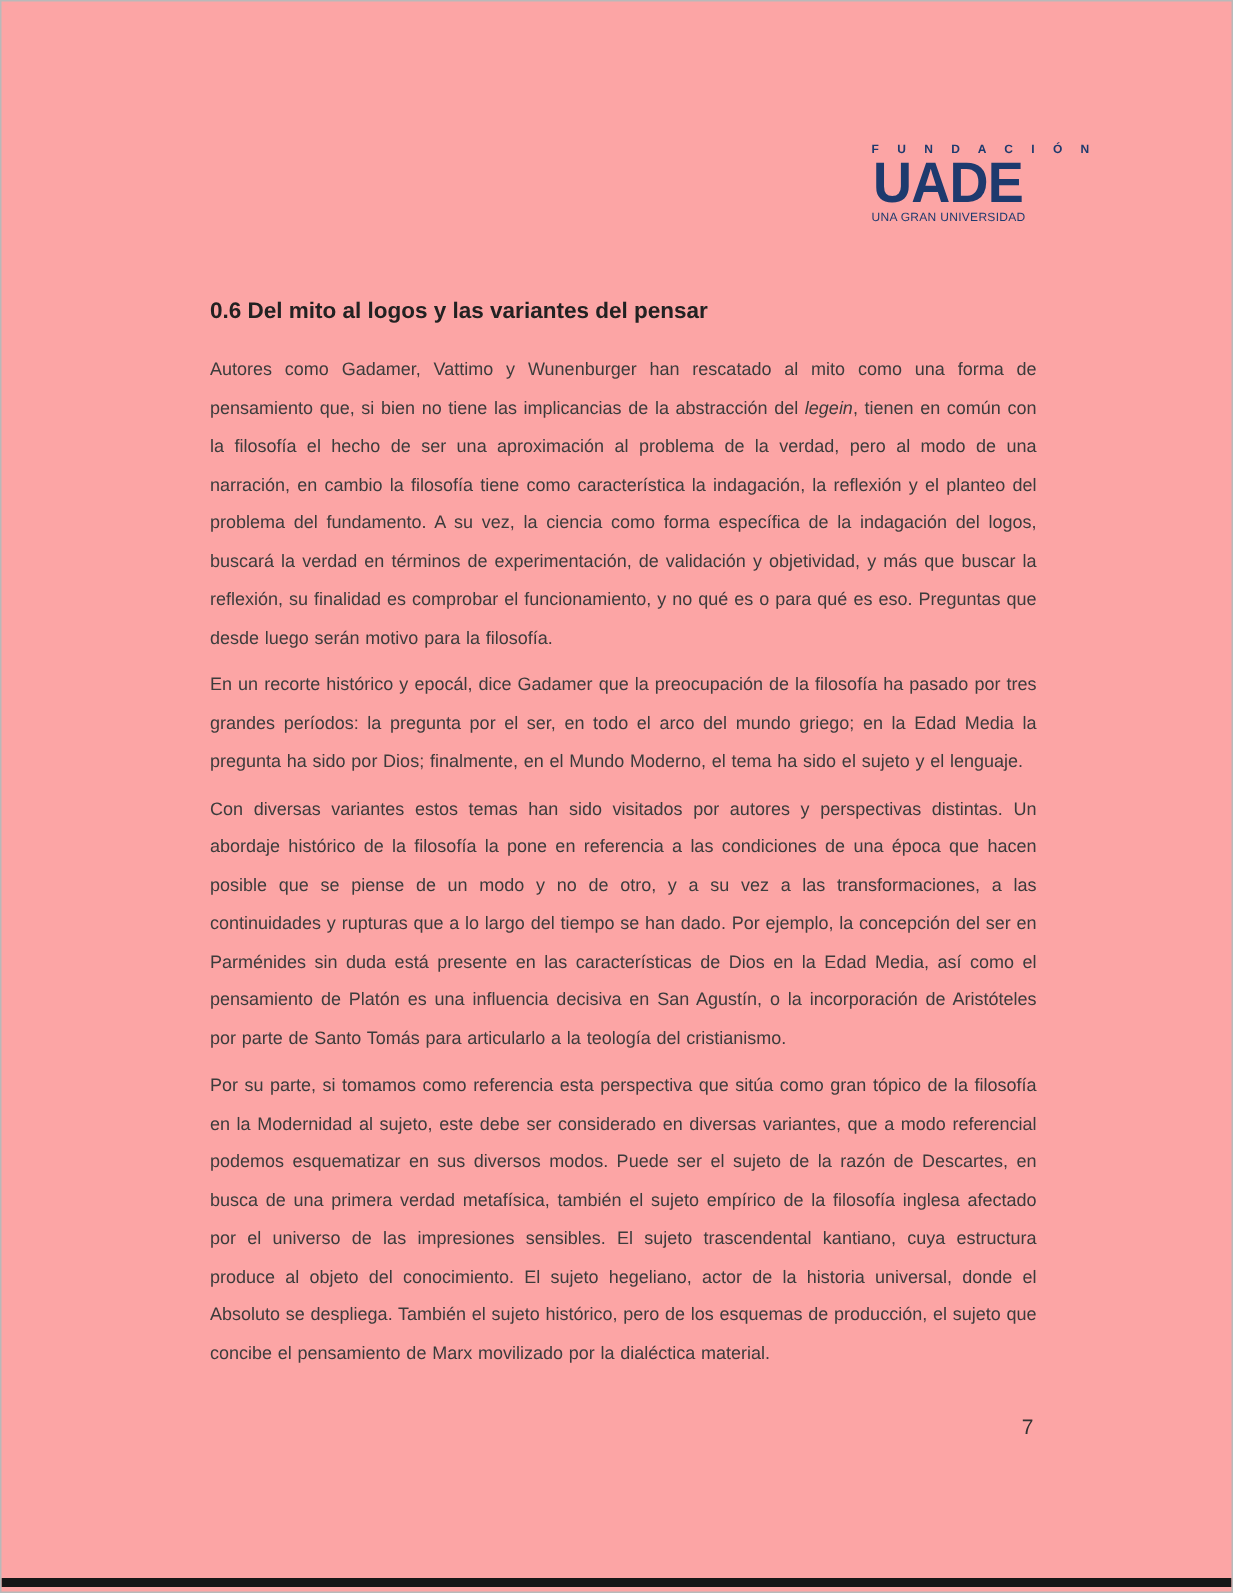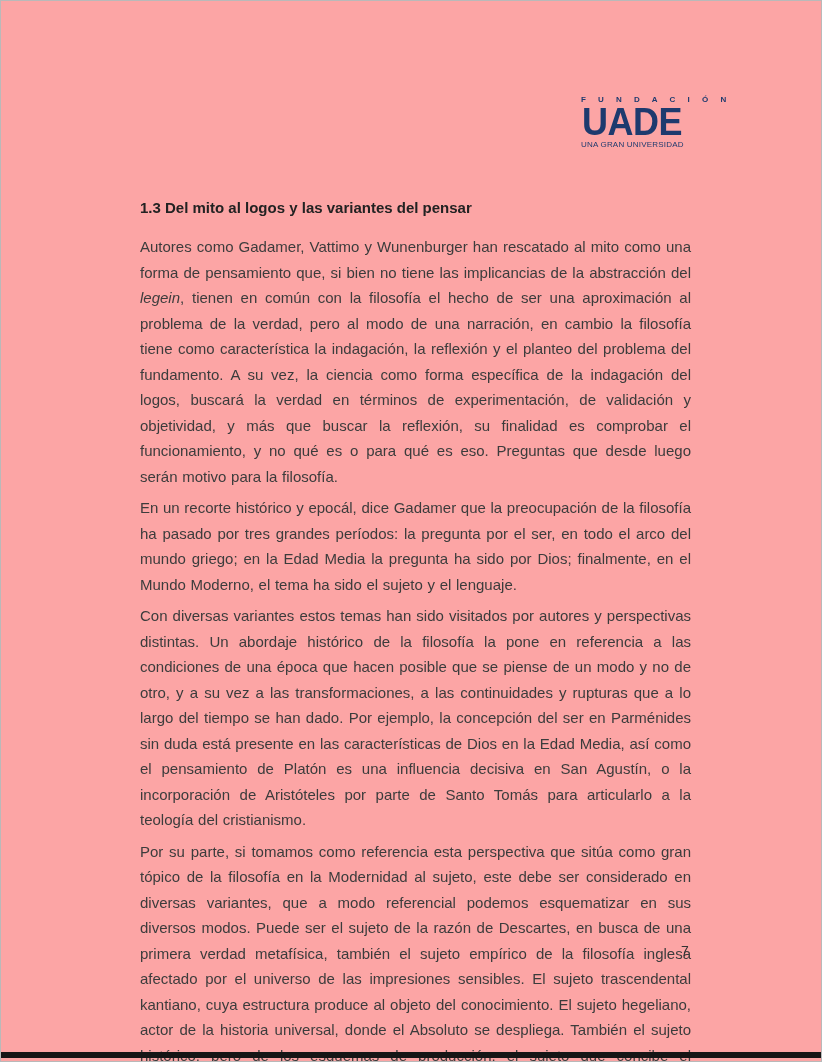--- a/index.html
+++ b/index.html
@@ -58,21 +58,21 @@
     color: #3c3c3c;
   }
   .content h1 {
     font-size: 15px;
     font-weight: 700;
     color: #222222;
     margin: 0 0 17px 0;
     line-height: 19px;
   }
   .content p {
-    font-size: 15px;
+    font-size: 12px;
     line-height: 25.5px;
     text-align: justify;
     text-align-last: left;
     margin: 0 0 6px 0;
     word-spacing: 0.5px;
   }
   .content p em {
     font-style: italic;
   }
   
@@ -99,21 +99,21 @@
 
 <div class="page">
 
   <div class="logo">
     <div class="logo-top">F U N D A C I Ó N</div>
     <div class="logo-name">UADE</div>
     <div class="logo-tagline">UNA GRAN UNIVERSIDAD</div>
   </div>
 
   <div class="content">
-    <h1>1.3 Del mito al logos y las variantes del pensar</h1>
+    <h1>0.6 Del mito al logos y las variantes del pensar</h1>
 
     <p><span>Autores como Gadamer, Vattimo y Wunenburger han rescatado al mito como una forma de pensamiento que, si bien no tiene las implicancias de la abstracción del </span><em>legein</em><span>, tienen en común con la filosofía el hecho de ser una aproximación al problema de la verdad, pero al modo de una narración, en cambio la filosofía tiene como característica la indagación, la reflexión y el planteo del problema del fundamento. A su vez, la ciencia como forma específica de la indagación del logos, buscará la verdad en términos de experimentación, de validación y objetividad, y más que buscar la reflexión, su finalidad es comprobar el funcionamiento, y no qué es o para qué es eso. Preguntas que desde luego serán motivo para la filosofía.</span></p>
 
     <p><span>En un recorte histórico y epocál, dice Gadamer que la preocupación de la filosofía ha pasado por tres grandes períodos: la pregunta por el ser, en todo el arco del mundo griego; en la Edad Media la pregunta ha sido por Dios; finalmente, en el Mundo Moderno, el tema ha sido el sujeto y el lenguaje.</span></p>
 
     <p><span>Con diversas variantes estos temas han sido visitados por autores y perspectivas distintas. Un abordaje histórico de la filosofía la pone en referencia a las condiciones de una época que hacen posible que se piense de un modo y no de otro, y a su vez a las transformaciones, a las continuidades y rupturas que a lo largo del tiempo se han dado. Por ejemplo, la concepción del ser en Parménides sin duda está presente en las características de Dios en la Edad Media, así como el pensamiento de Platón es una influencia decisiva en San Agustín, o la incorporación de Aristóteles por parte de Santo Tomás para articularlo a la teología del cristianismo.</span></p>
 
     <p><span>Por su parte, si tomamos como referencia esta perspectiva que sitúa como gran tópico de la filosofía en la Modernidad al sujeto, este debe ser considerado en diversas variantes, que a modo referencial podemos esquematizar en sus diversos modos. Puede ser el sujeto de la razón de Descartes, en busca de una primera verdad metafísica, también el sujeto empírico de la filosofía inglesa afectado por el universo de las impresiones sensibles. El sujeto trascendental kantiano, cuya estructura produce al objeto del conocimiento. El sujeto hegeliano, actor de la historia universal, donde el Absoluto se despliega. También el sujeto histórico, pero de los esquemas de producción, el sujeto que concibe el pensamiento de Marx movilizado por la dialéctica material.</span></p>
   </div>
 

